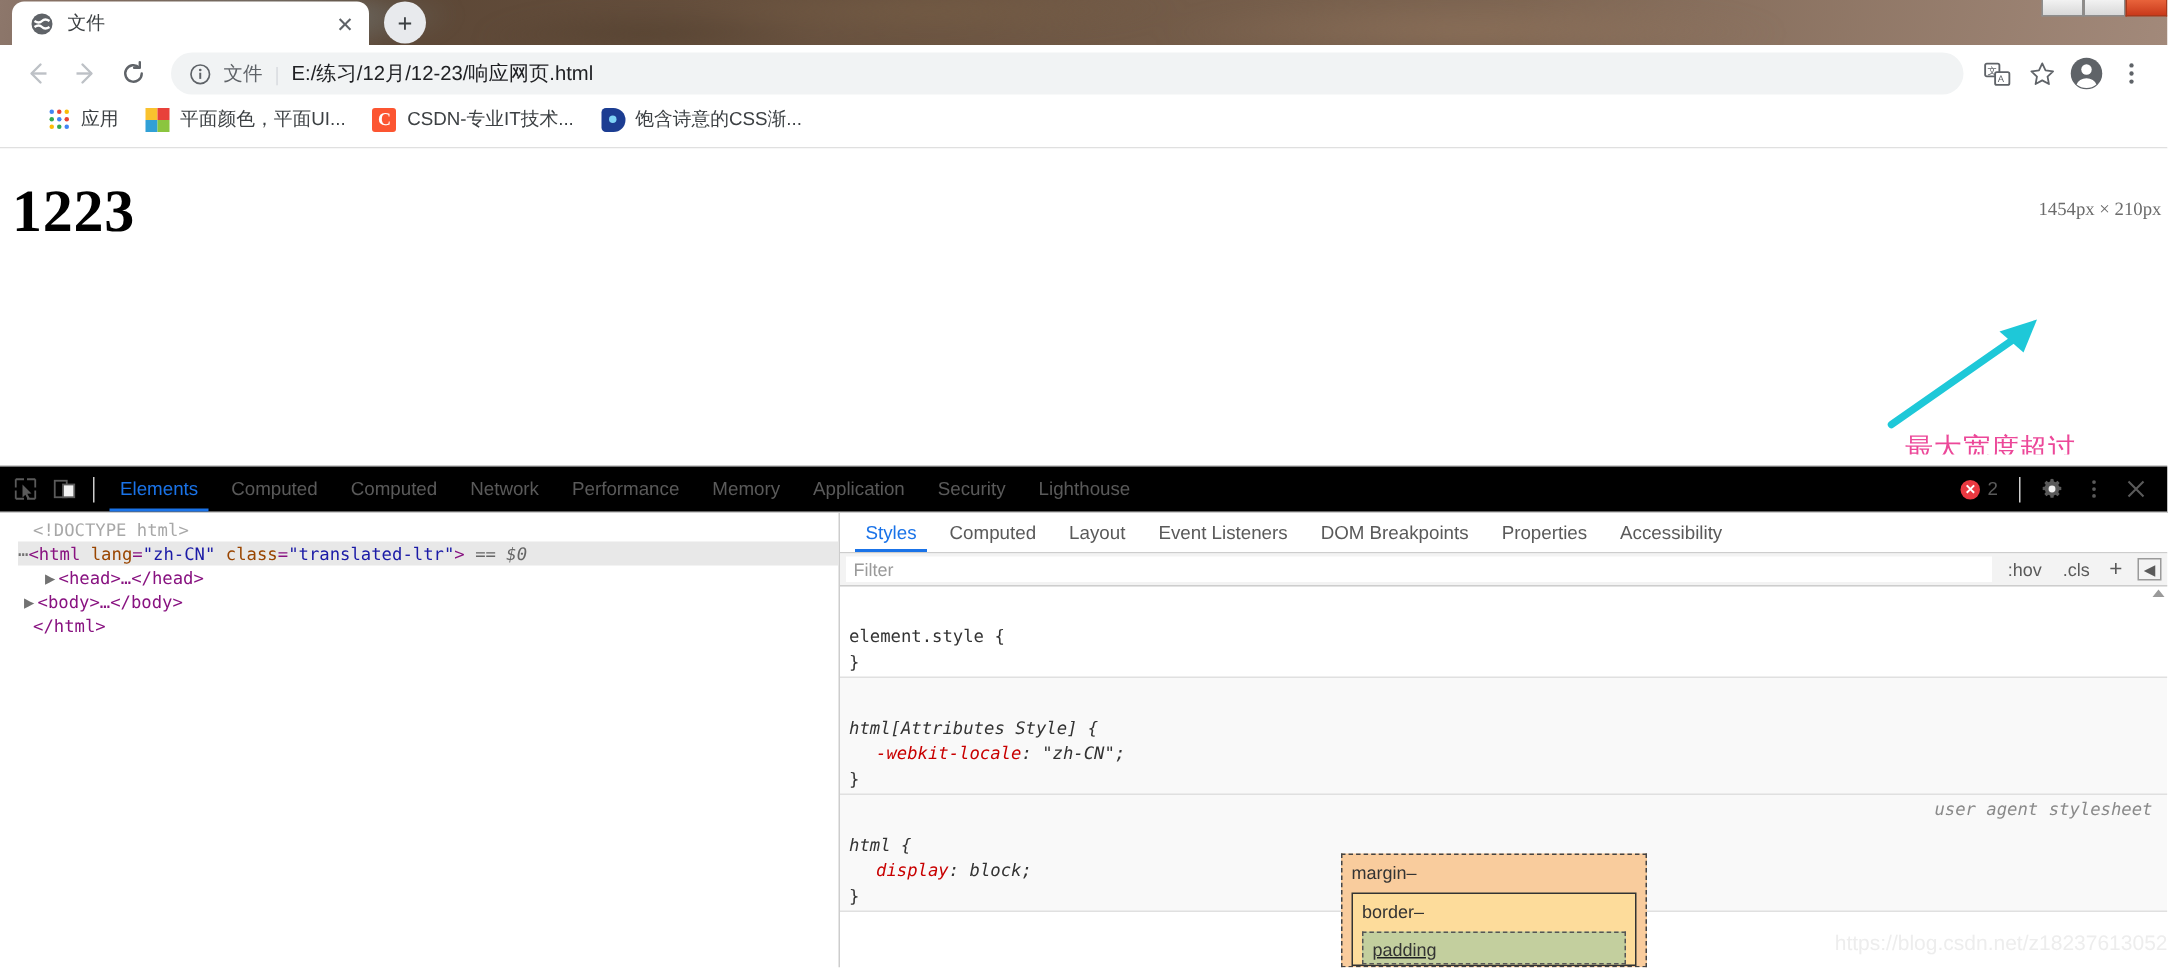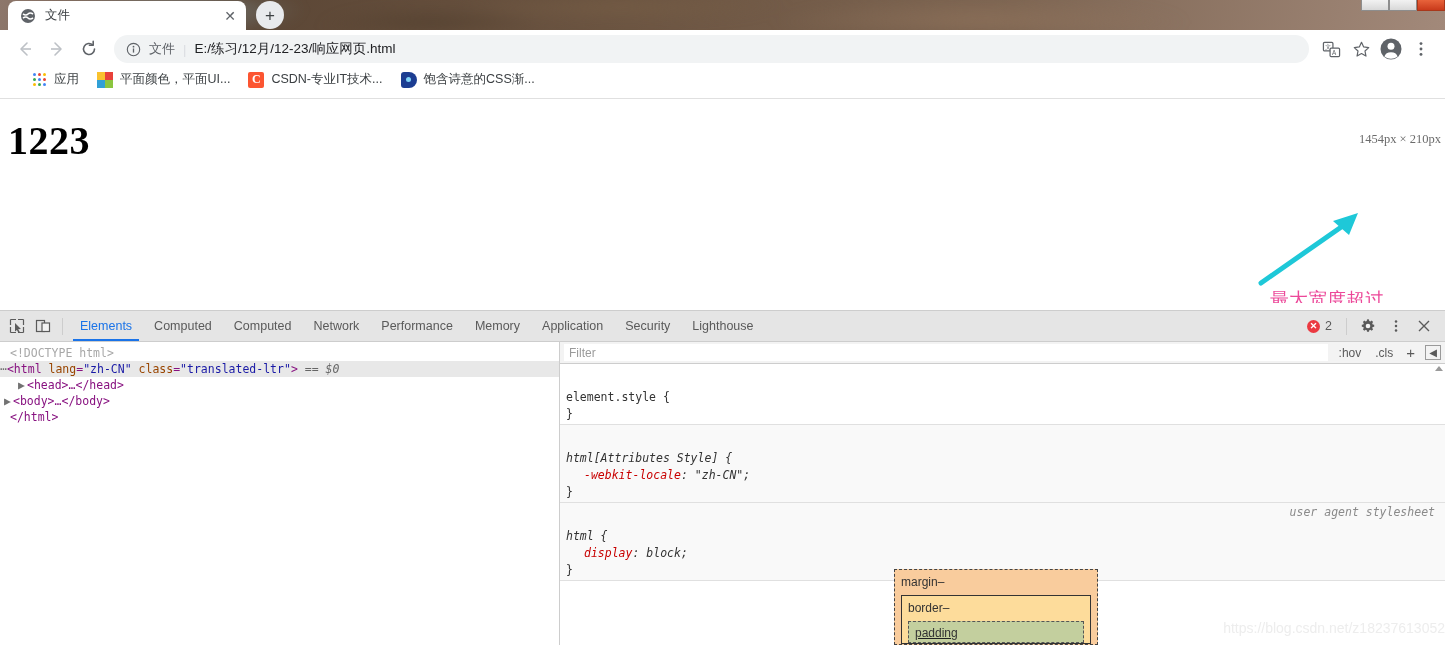--- a/index.html
+++ b/index.html
@@ -179,21 +179,21 @@
     top: 310px;
     background:#fff;
     border-top: 1px solid #cdcdcd;
     display:flex; flex-direction: column;
   }
   .dt-toolbar {
     height: 31px;
     display:flex; align-items:center;
     border-bottom: 1px solid #cdcdcd;
     padding-left: 4px;
-    background:#e5e5e5;
+    background:#000000;
   }
   .dt-icobtn {
     width:26px; height:26px;
     display:flex; align-items:center; justify-content:center;
     color:#5a5a5a;
   }
   .dt-div { width:1px; height:17px; background:#cdcdcd; margin: 0 6px; }
   .dt-tabs { display:flex; align-items:stretch; height:100%; }
   .dt-tab {
     padding: 0 11px;
@@ -224,21 +224,21 @@
     width: 560px;
     border-right: 1px solid #cdcdcd;
     font-family: "DejaVu Sans Mono", "Liberation Mono", monospace;
     font-size: 11.5px;
     line-height: 16px;
     padding-top: 3px;
     overflow: hidden;
     background: #fff;
     position: relative;
   }
-  .dom-line { padding: 0 0 0 10px; white-space: pre; color:#222; height:16px; }
+  .dom-line { padding: 0 0 0 10px; white-space: pre; color:#222; height:16px;margin-left:12px; }
   .dom-line.sel { background:#e8e8e8; padding-left: 0; }
   .tok-doctype { color: #a8a8a8; }
   .tok-punct { color: #881280; }
   .tok-tag { color: #881280; }
   .tok-attr { color: #994500; }
   .tok-val { color: #1a1aa6; }
   .tok-dollar { color: #666; font-style: italic; }
   .tri { display:inline-block; width:9px; color:#727272; }
   .ellipsis-dots { color:#727272; letter-spacing:0; }
 
@@ -536,20 +536,29 @@
 
       <div class="dom-pane">
         <div class="dom-line"><span class="tok-doctype">&lt;!DOCTYPE html&gt;</span></div>
         <div class="dom-line sel"><span class="ellipsis-dots">⋯</span><span class="tok-tag">&lt;html </span><span class="tok-attr">lang</span><span class="tok-punct">=</span><span class="tok-val">"zh-CN"</span><span> </span><span class="tok-attr">class</span><span class="tok-punct">=</span><span class="tok-val">"translated-ltr"</span><span class="tok-tag">&gt;</span><span> </span><span class="tok-dollar">== $0</span></div>
         <div class="dom-line" style="padding-left:18px"><span class="tri">▶</span><span class="tok-tag">&lt;head&gt;…&lt;/head&gt;</span></div>
         <div class="dom-line" style="padding-left:4px"><span class="tri">▶</span><span class="tok-tag">&lt;body&gt;…&lt;/body&gt;</span></div>
         <div class="dom-line"><span class="tok-tag">&lt;/html&gt;</span></div>
       </div>
 
       <div class="styles-pane">
+        <div class="st-tabs">
+          <div class="st-tab active">Styles</div>
+          <div class="st-tab">Computed</div>
+          <div class="st-tab">Layout</div>
+          <div class="st-tab">Event Listeners</div>
+          <div class="st-tab">DOM Breakpoints</div>
+          <div class="st-tab">Properties</div>
+          <div class="st-tab">Accessibility</div>
+        </div>
 
         <div class="st-filterbar">
           <input class="st-filter-input" placeholder="Filter" style="">
           <span class="st-pill">:hov</span>
           <span class="st-pill">.cls</span>
           <span class="st-plus">+</span>
           <span class="st-sidebtn">◀</span>
         </div>
 
         <div class="st-rules">

